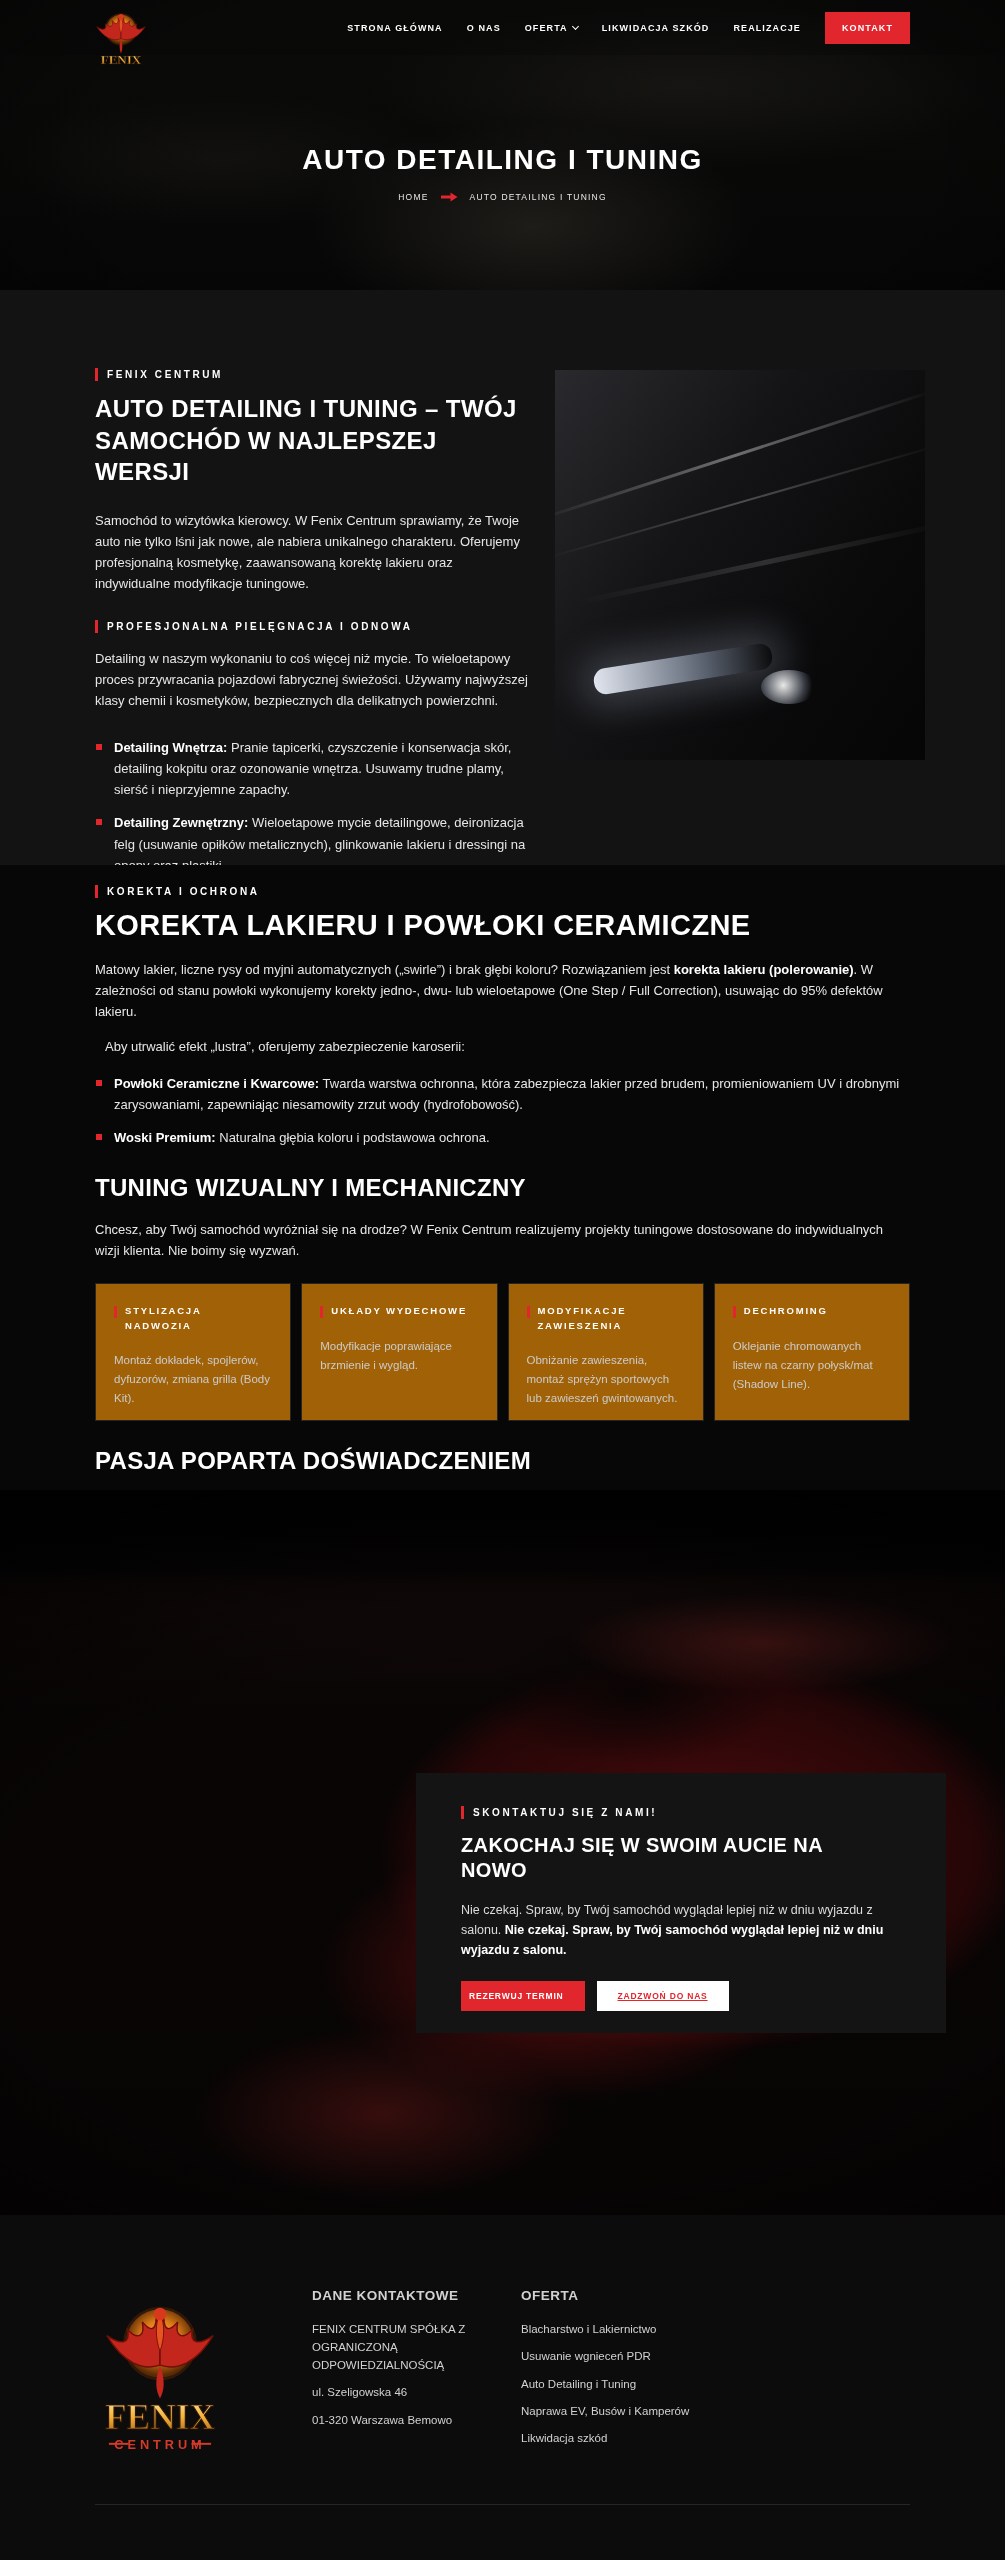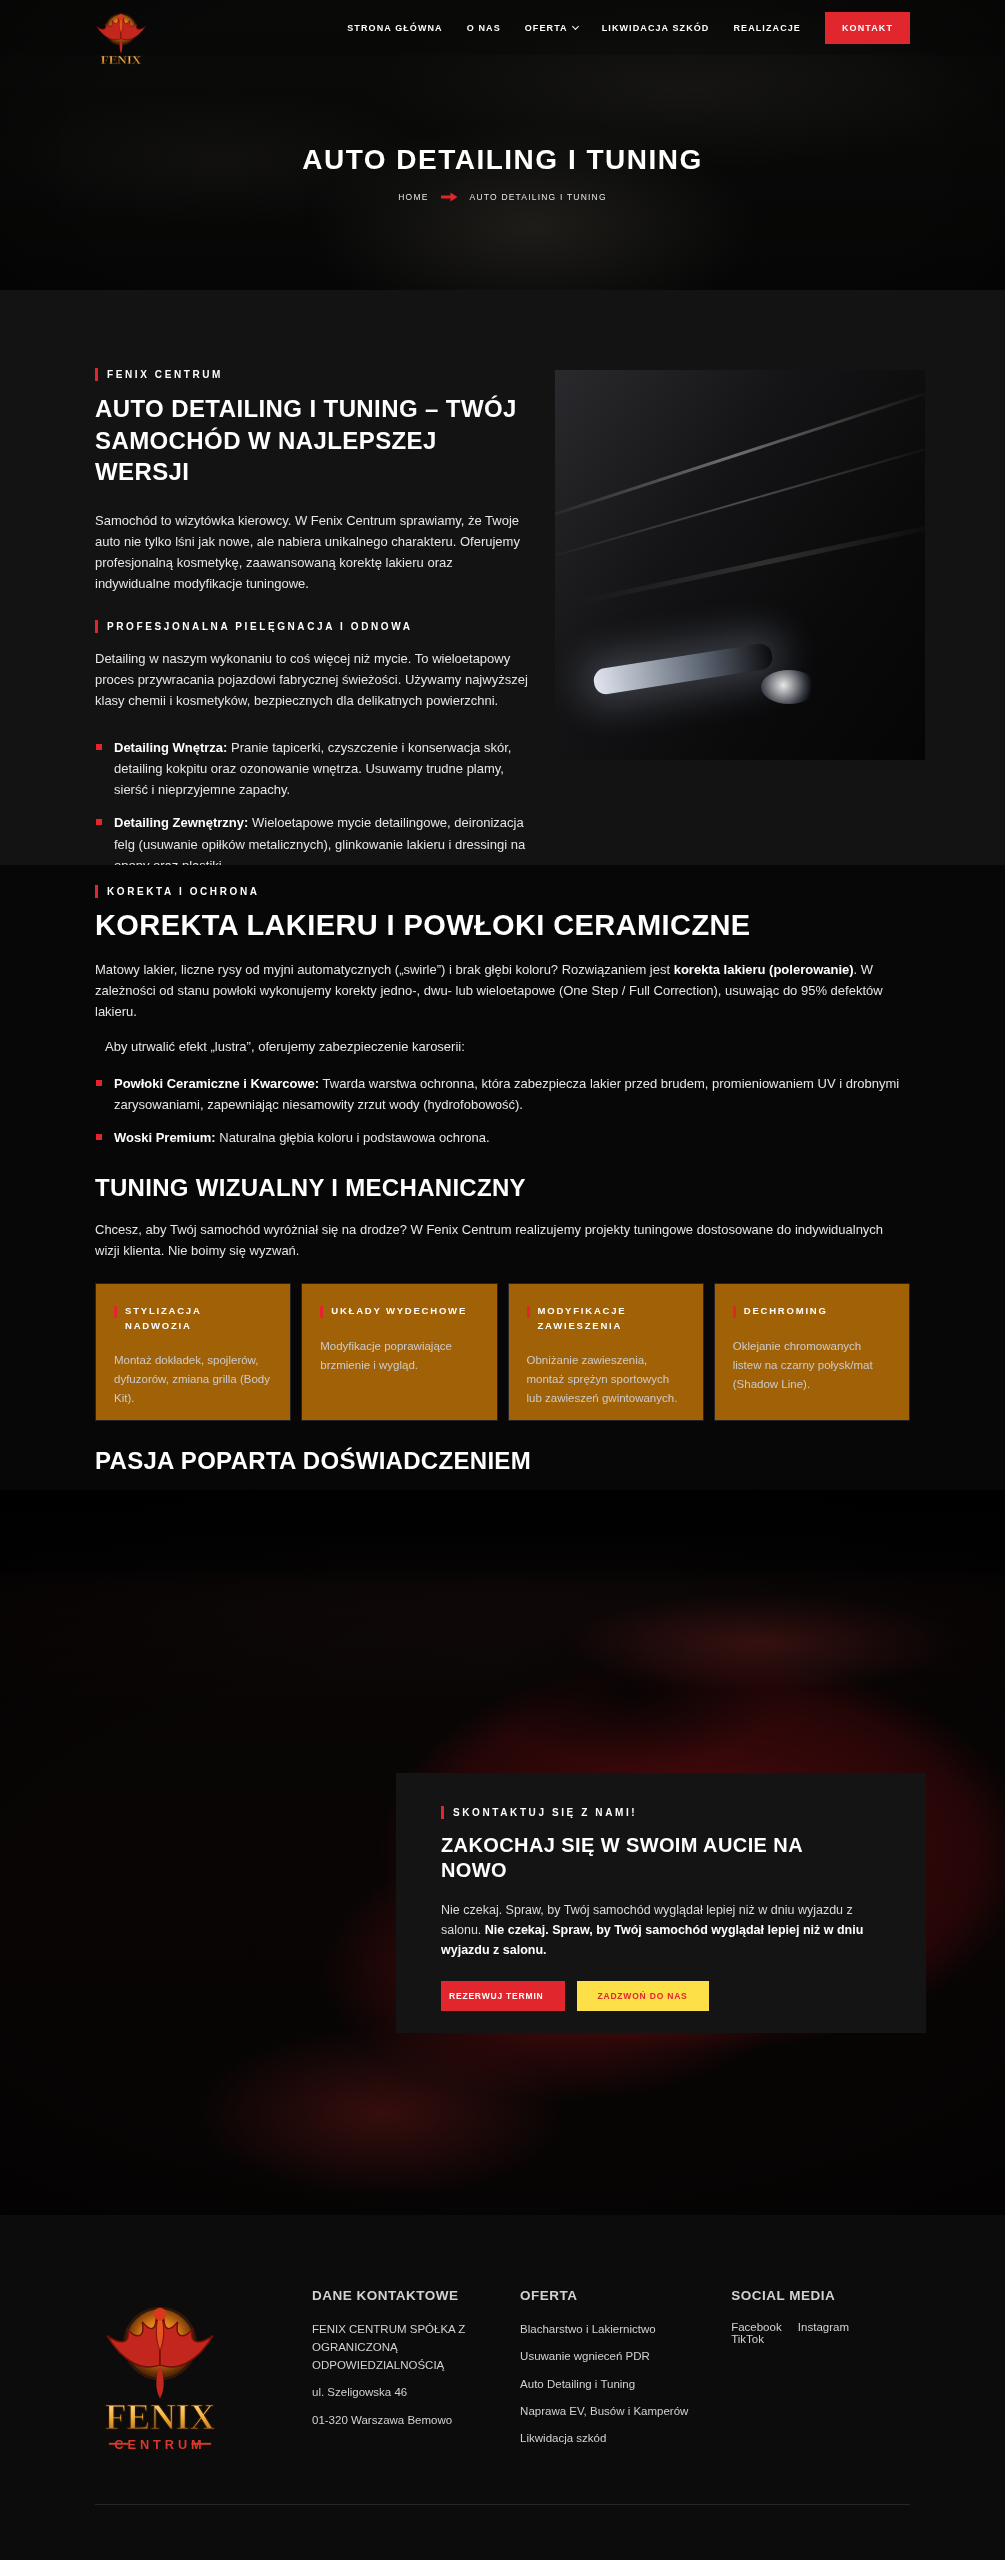--- a/index.html
+++ b/index.html
@@ -87,29 +87,29 @@
     background:
       radial-gradient(ellipse 900px 460px at 50% 60%, transparent 55%, rgba(0,0,0,.78) 100%),
       linear-gradient(180deg, rgba(0,0,0,.55) 0%, transparent 16%),
       radial-gradient(ellipse 280px 70px at 76% 21%, rgba(150,40,38,.4), transparent 70%),
       radial-gradient(ellipse 200px 95px at 63% 28%, rgba(8,4,4,.95), transparent 75%),
       radial-gradient(ellipse 330px 180px at 56% 66%, rgba(125,16,18,.75), transparent 74%),
       radial-gradient(ellipse 440px 270px at 70% 50%, #4d0a0d, rgba(42,6,7,.85) 62%, transparent 74%),
       radial-gradient(ellipse 260px 120px at 38% 86%, rgba(160,35,33,.3), transparent 72%),
       linear-gradient(180deg, #060404 0%, #0a0606 11%, #140a0a 13%, #090505 30%, #070404 100%);
   }
-  .cta-card{ position:absolute; left:396px; top:283px; width:530px; height:260px;
+  .cta-card{ position:absolute; left:416px; top:283px; width:530px; height:260px;
       background:#141414; padding:33px 45px 0; }
   .cta-card h2{ font-size:20px; line-height:1.27; letter-spacing:.4px; margin-top:14px; width:420px; }
   .cta-card p.body{ margin-top:16px; font-size:12.5px; color:#dcdcdc; }
   .cta-btns{ display:flex; gap:12px; margin-top:20px; }
   .btn{ display:inline-block; font-size:8.5px; font-weight:bold; letter-spacing:.8px;
       padding:10px 21px; text-decoration:none; }
   .btn.red{ background:var(--accent); color:#fff;padding-left:8px; }
-  .btn.white{ background:#fde047; color:var(--accent); }
+  .btn.white{ background:#ffffff; color:var(--accent);text-decoration:underline; }
   
   .footer{ height:345px; background:#0d0c0c; padding:73px 95px 0; overflow:hidden; }
   .f-cols{ display:flex; }
   .f-logo{ width:217px; flex:0 0 auto; padding-left:6px; }
   .f-col h3{ font-size:13.5px; letter-spacing:.5px; margin-bottom:18px; }
   .f-col{ font-size:11.5px; color:#d2d2d2; }
   .f-contact{ width:209px; }
   .f-oferta{ width:212px; }
   .f-contact p{ line-height:1.55; margin-bottom:10px; }
   .f-links a{ display:block; color:#d2d2d2; text-decoration:none; line-height:1.5; margin-bottom:10px; }
@@ -296,23 +296,15 @@
     <div class="f-col f-oferta">
       <h3>OFERTA</h3>
       <div class="f-links">
         <a href="#">Blacharstwo i Lakiernictwo</a>
         <a href="#">Usuwanie wgnieceń PDR</a>
         <a href="#">Auto Detailing i Tuning</a>
         <a href="#">Naprawa EV, Busów i Kamperów</a>
         <a href="#">Likwidacja szkód</a>
       </div>
     </div>
-    <div class="f-col f-social">
-      <h3>SOCIAL MEDIA</h3>
-      <div>
-        <a href="#">Facebook</a>
-        <a href="#">Instagram</a>
-        <a href="#">TikTok</a>
-      </div>
-    </div>
   </div>
   <div class="f-divider"></div>
 </div>
 
 </body></html>

